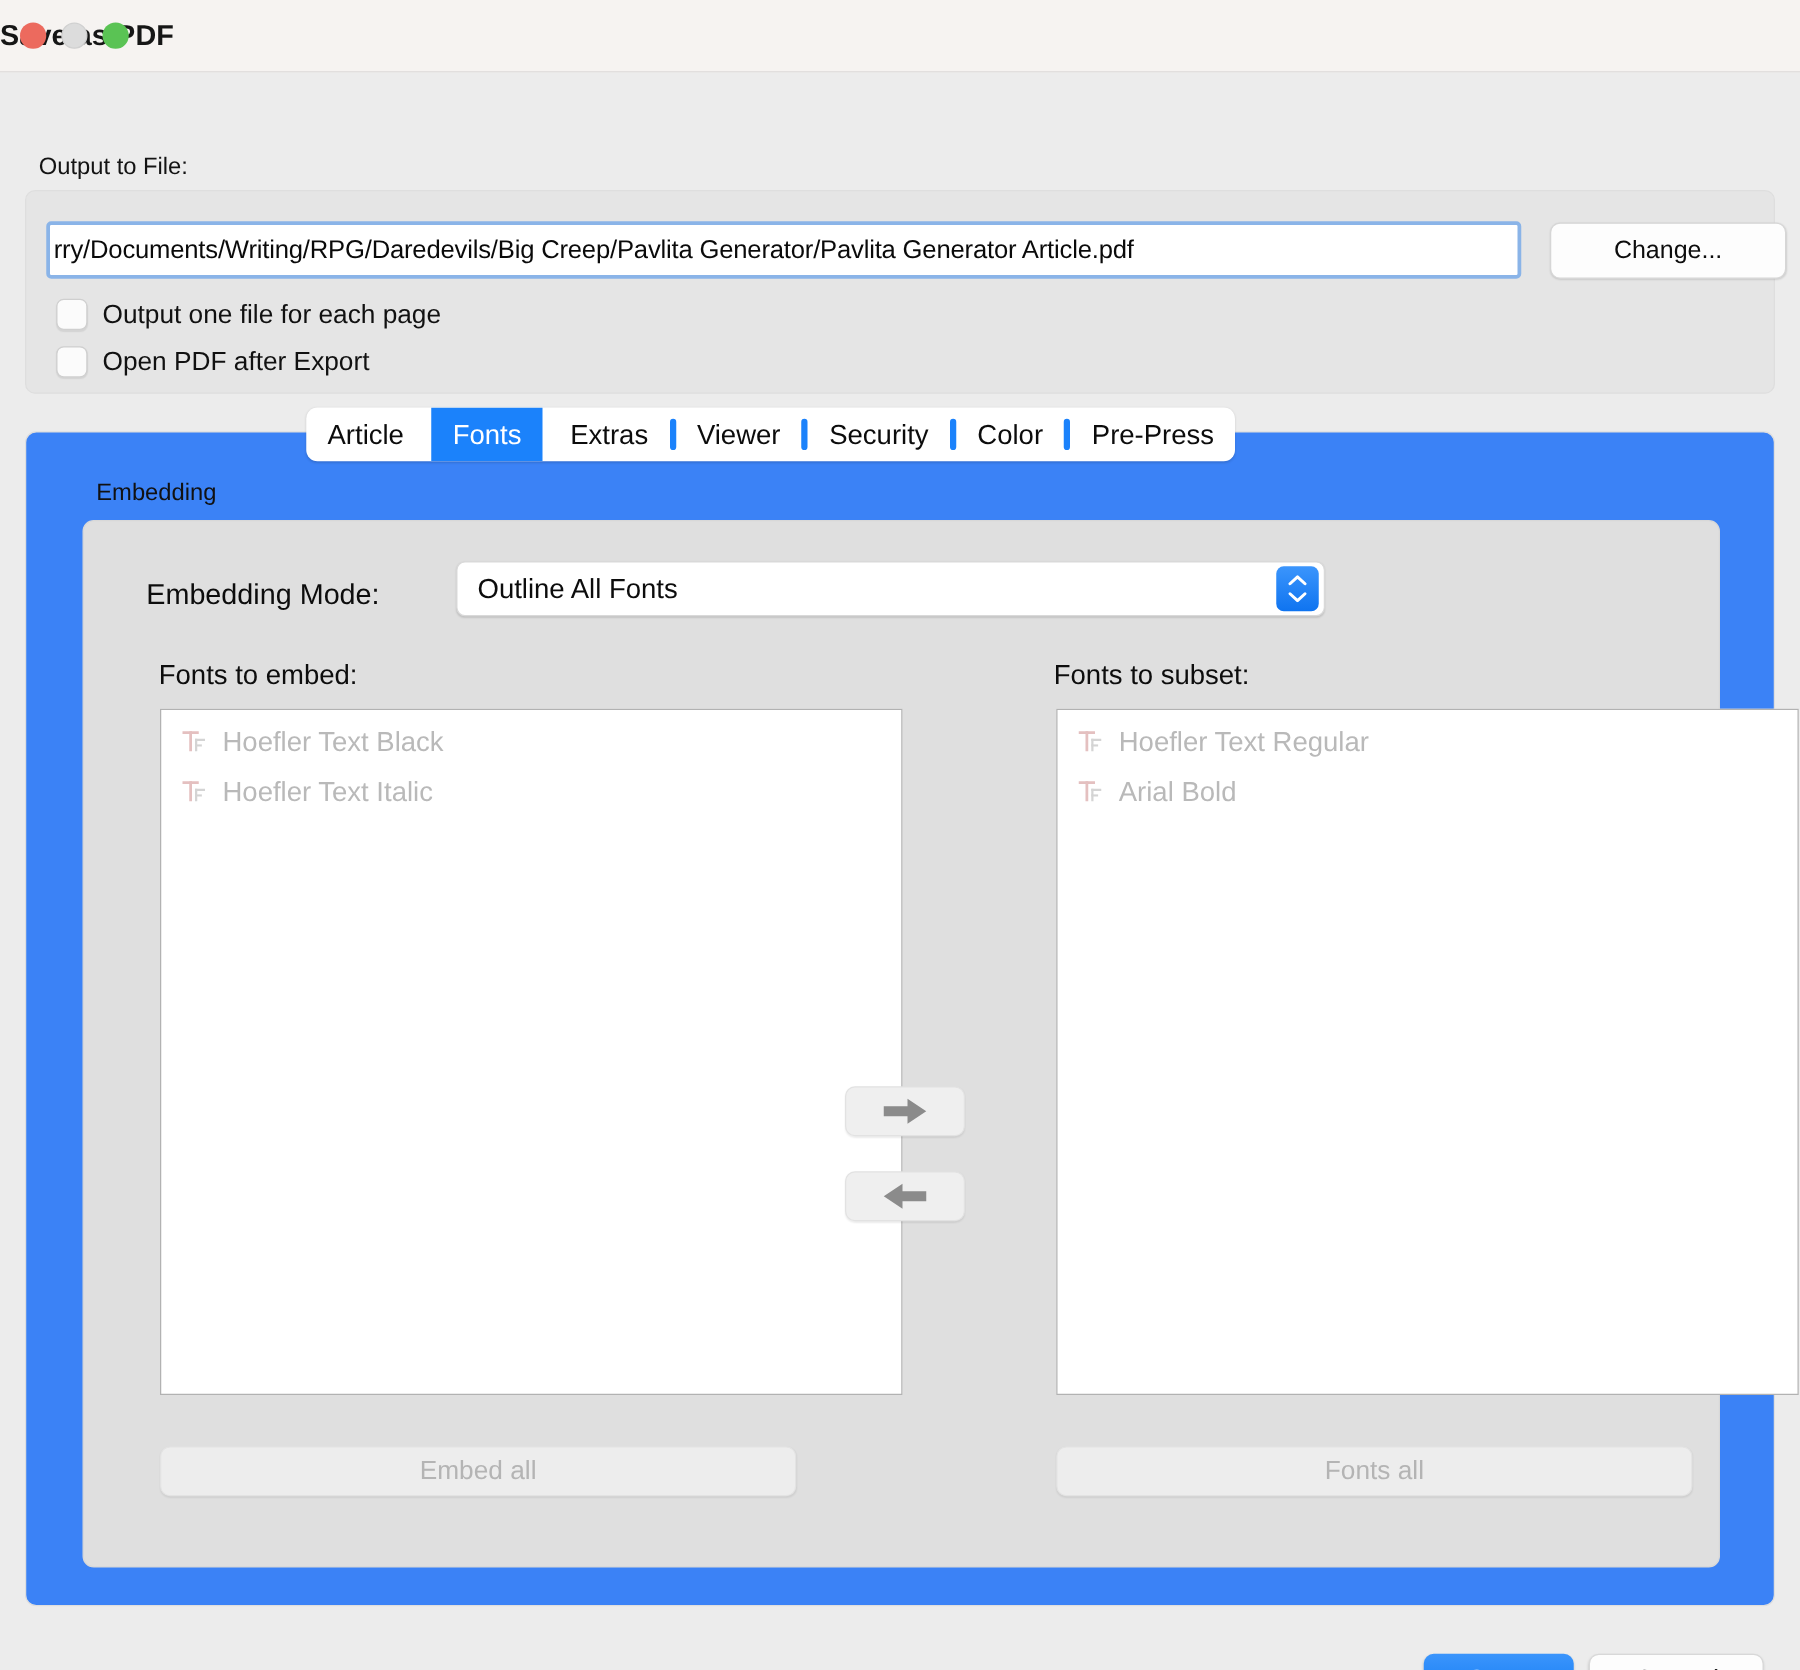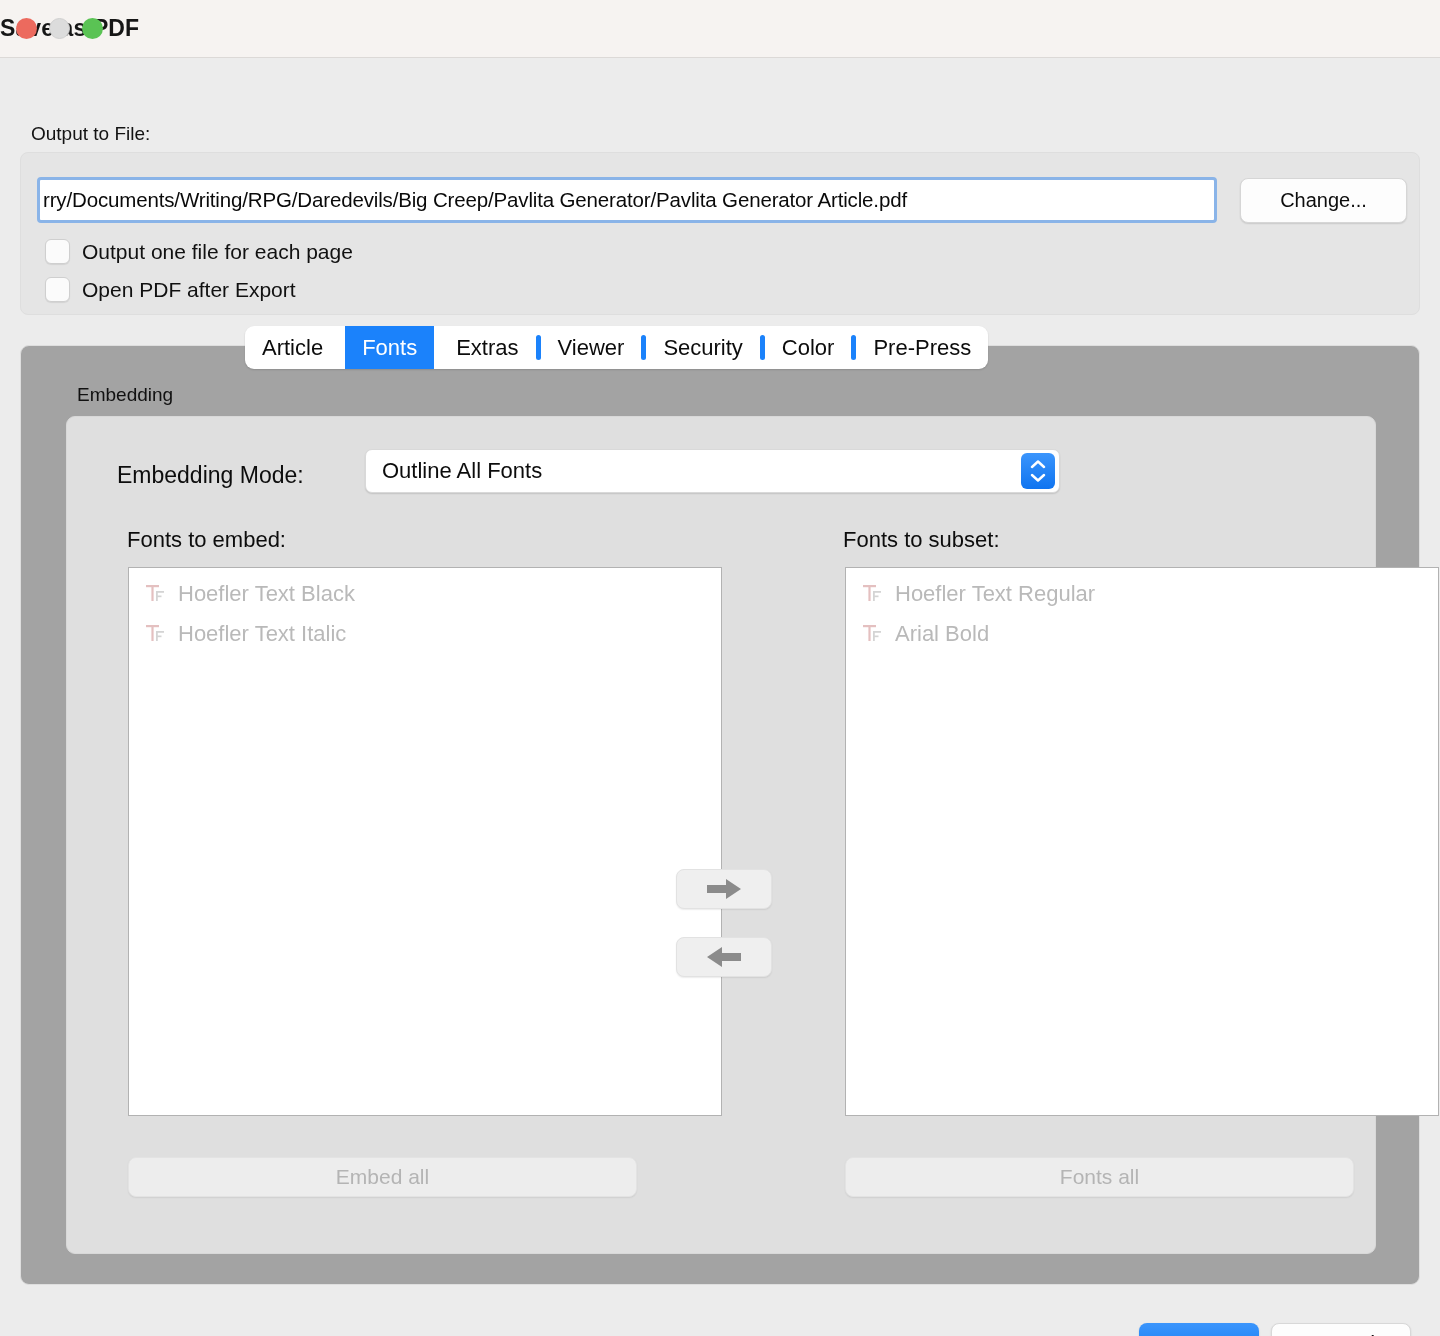--- a/index.html
+++ b/index.html
@@ -115,21 +115,21 @@
   .path-text {
     font-size: 20.5px;
     color: #0a0a0a;
     white-space: nowrap;
     letter-spacing: -0.15px;
   }
   .change-btn {
     position: absolute;
     left: 1203px;
     top: 1px;
-    width: 167px;
+    width: 189px;
     height: 45px;
     box-sizing: border-box;
     background: #fdfdfd;
     border: 1px solid #d6d6d6;
     border-radius: 8px;
     box-shadow: 0 1px 1.5px rgba(0,0,0,0.12);
     font-size: 20px;
     color: #0d0d0d;
     display: flex;
     align-items: center;
@@ -202,21 +202,21 @@
   .tab-sep.hidden { visibility: hidden; }
 
   
   .main-panel {
     position: absolute;
     left: 20px;
     top: 287px;
     width: 1400px;
     height: 940px;
     box-sizing: border-box;
-    background: #a3a3a3;
+    background: #3b82f6;
     border: 1px solid #dedede;
     border-radius: 9px;
   }
 
   .group-title {
     position: absolute;
     left: 56px;
     top: 38px;
     font-size: 19px;
     color: #111111;

